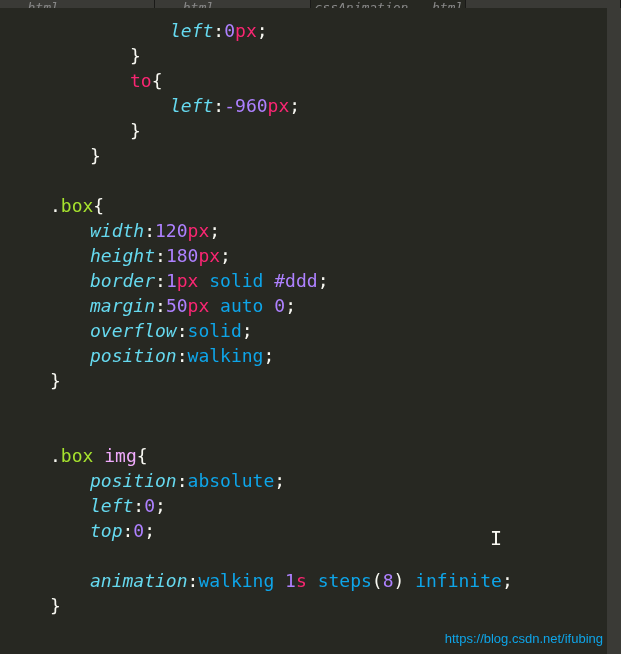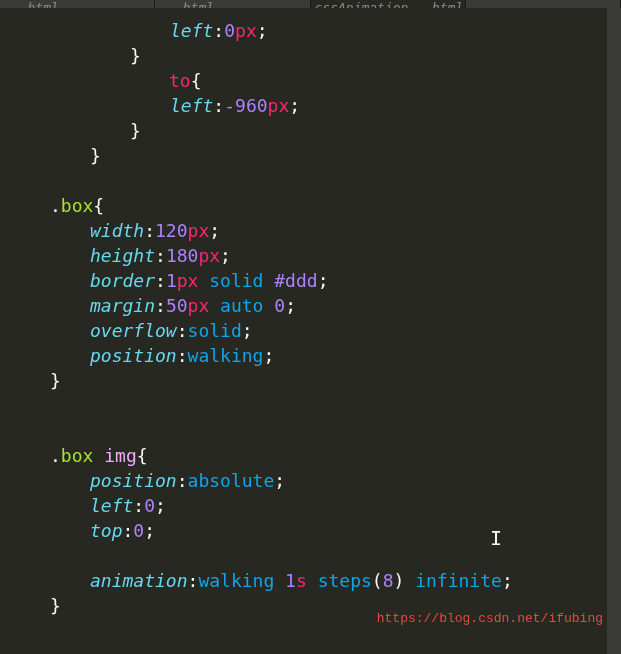--- a/index.html
+++ b/index.html
@@ -50,21 +50,21 @@
     .indent3 { padding-left: 170px; }
     .indent-sel { padding-left: 90px; }
     .selector { color: #a6e22e; font-style: normal; }
     .tag-sel { color: #f0abfc; font-style: normal; }
     .prop { color: #66d9ef; font-style: italic; text-align: right; }
     .number { color: #ae81ff; font-style: normal; }
     .unit { color: #f92672; font-style: normal; }
     .punct { color: #f8f8f2; font-style: normal; }
     .css-val { color: #0ea5e9; font-style: normal; }
     .hex { color: #ae81ff; font-style: normal; }
-    .to-kw { color: #f92672; font-style: normal; margin-left: 39px; }
+    .to-kw { color: #f92672; font-style: normal; }
     
     .scrollbar {
       position: absolute;
       right: 0;
       top: 8px;
       width: 14px;
       height: 646px;
       background: #3a3a36;
     }
     .scrollbar-thumb {
@@ -76,26 +76,26 @@
       background: #555;
     }
     .cursor {
       position: absolute;
       color: #f8f8f2;
       font-size: 20px;
       font-style: normal;
     }
     .watermark {
       position: absolute;
-      bottom: 28px;
+      bottom: 8px;
       right: 18px;
-      color: #ef4444;
+      color: #0ea5e9;
       font-size: 13px;
       font-style: normal;
-      font-family: Liberation Mono, monospace;
+      font-family: Liberation Sans, sans-serif;
     }
   </style>
 </head>
 <body>
 
 <div class="tab-bar">
   <div class="tab">...html</div>
   <div class="tab">...html</div>
   <div class="tab active">cssAnimation...html</div>
   <div class="tab">...</div>

